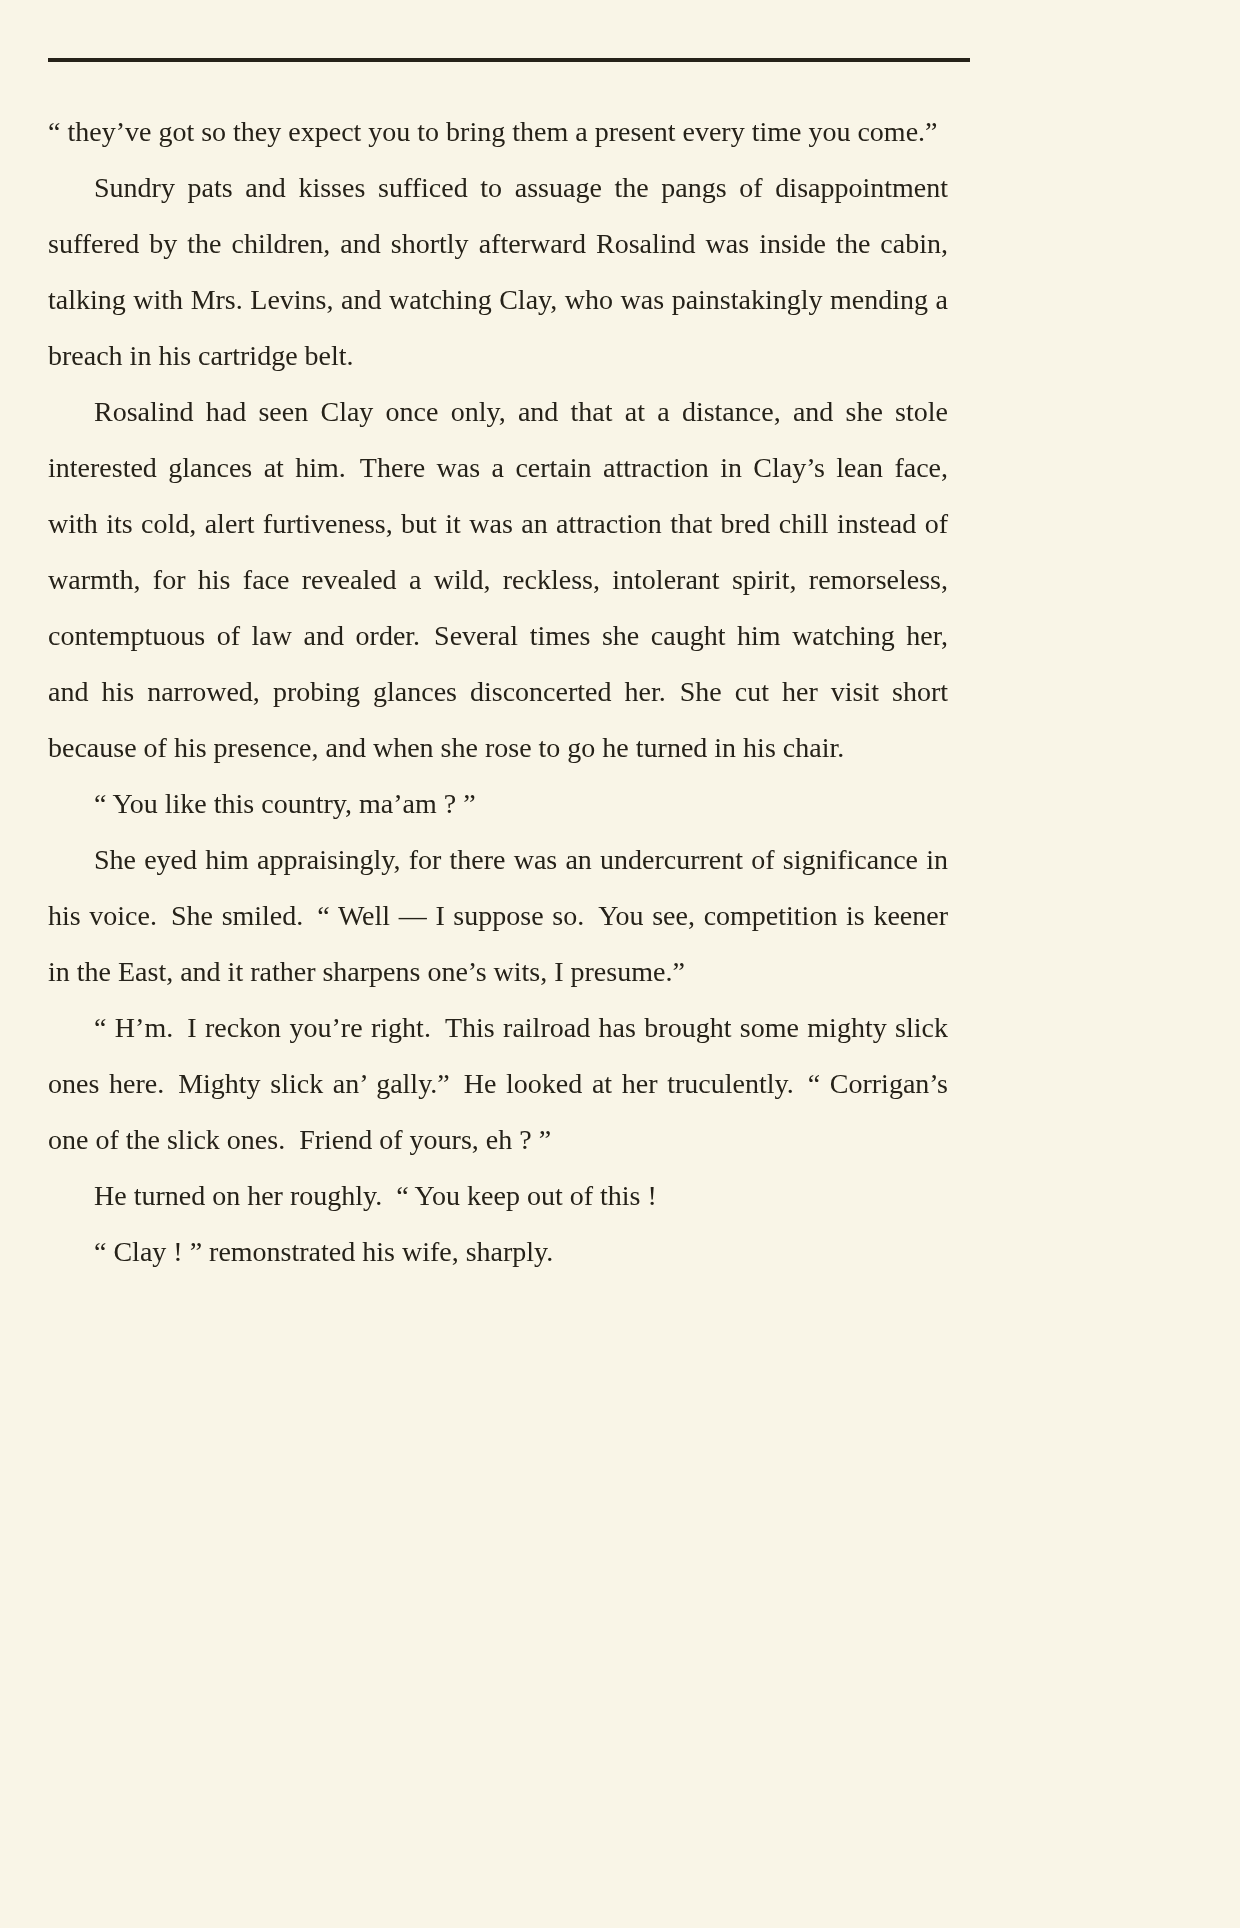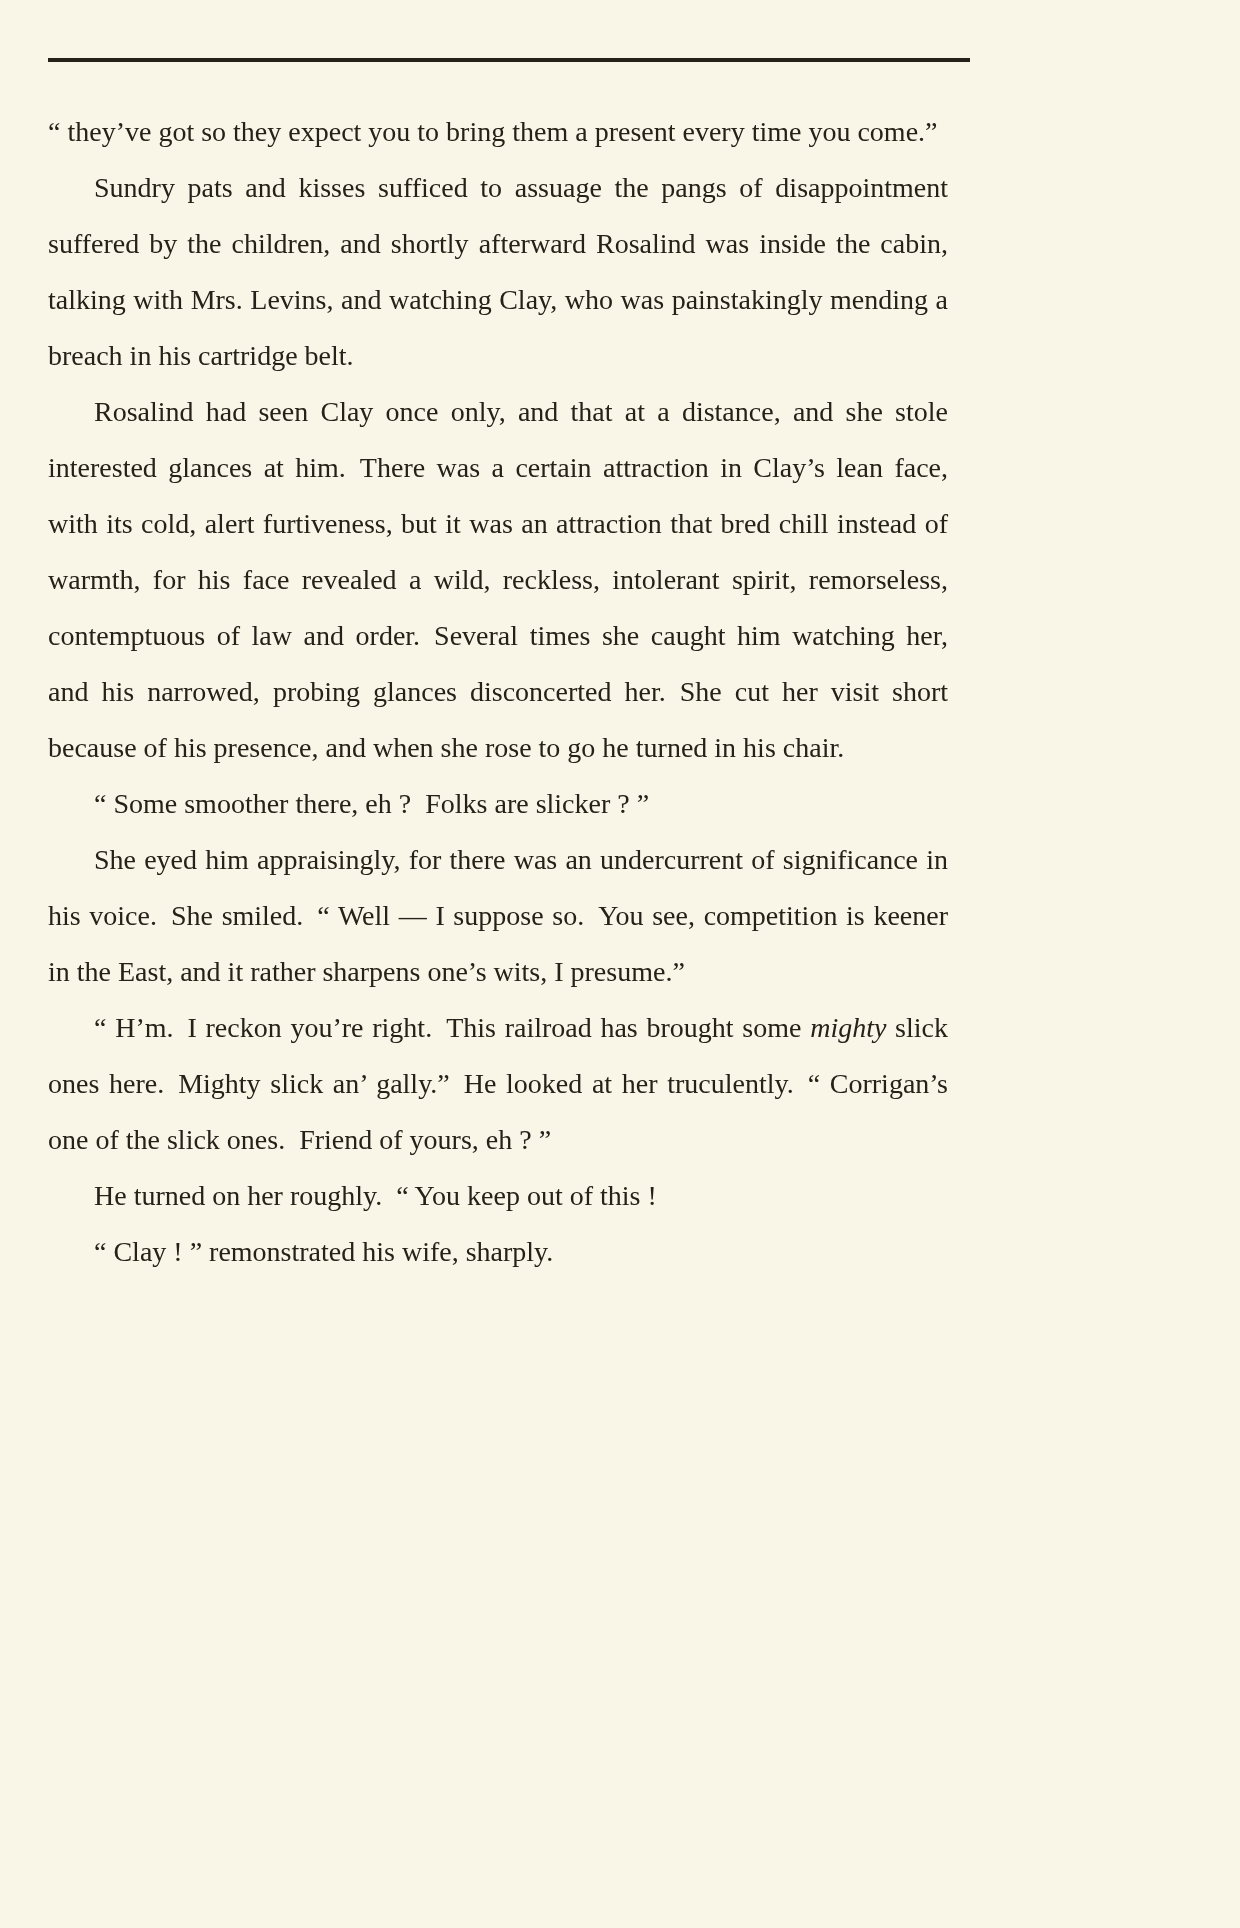--- a/index.html
+++ b/index.html
@@ -58,31 +58,30 @@
     line-height: 56px;
     text-align: justify;
   }
   .para {
     margin: 0;
   }
   .para.indent {
     text-indent: 46px;
   }
   .italic {
-    font-style: italic;
   }
 </style>
 </head>
 <body>
 
 <div class="page">
   <hr class="header-rule">
   <main class="page-body" id="page-body">
       <p class="para"><span>“ they’ve got so they expect you to bring them a present every time you come.”</span></p>
       <p class="para indent"><span>Sundry pats and kisses sufficed to assuage the pangs of disappointment suffered by the children, and shortly afterward Rosalind was inside the cabin, talking with Mrs. Levins, and watching Clay, who was painstakingly mending a breach in his cartridge belt.</span></p>
       <p class="para indent"><span>Rosalind had seen Clay once only, and that at a distance, and she stole interested glances at him. There was a certain attraction in Clay’s lean face, with its cold, alert furtiveness, but it was an attraction that bred chill instead of warmth, for his face revealed a wild, reckless, intolerant spirit, remorseless, contemptuous of law and order. Several times she caught him watching her, and his narrowed, probing glances disconcerted her. She cut her visit short because of his presence, and when she rose to go he turned in his chair.</span></p>
-      <p class="para indent"><span>“ Some smoother there, eh ? Folks are slicker ? ”</span></p>
+      <p class="para indent"><span>“ You like this country, ma’am ? ”</span></p>
       <p class="para indent"><span>She eyed him appraisingly, for there was an undercurrent of significance in his voice. She smiled. “ Well — I suppose so. You see, competition is keener in the East, and it rather sharpens one’s wits, I presume.”</span></p>
       <p class="para indent"><span>“ H’m. I reckon you’re right. This railroad has brought some </span><span class="italic">mighty</span><span> slick ones here. Mighty slick an’ gally.” He looked at her truculently. “ Corrigan’s one of the slick ones. Friend of yours, eh ? ”</span></p>
       <p class="para indent"><span>He turned on her roughly. “ You keep out of this !</span></p>
       <p class="para indent"><span>“ Clay ! ” remonstrated his wife, sharply.</span></p>
     </main>
 </div>
 
 </body></html>

